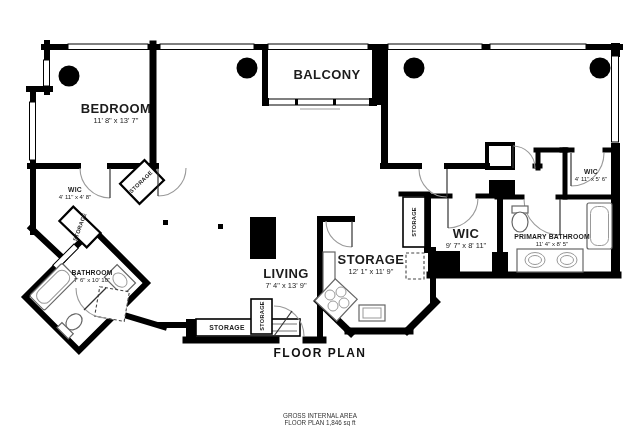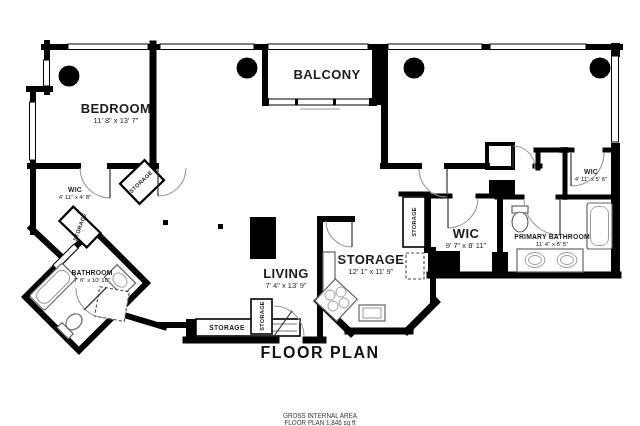--- a/index.html
+++ b/index.html
@@ -22,21 +22,21 @@
   .dash{fill:#fff;stroke:#444;stroke-width:1.1;stroke-dasharray:3 2.2;}
   
   .lbl{position:absolute;transform:translate(-50%,-50%) rotate(var(--rot,0deg));
        text-align:center;color:#1c1c1c;white-space:nowrap;line-height:1.15;}
   .lbl .nm{font-size:13px;font-weight:700;letter-spacing:.4px;}
   .lbl .dm{font-size:7.5px;font-weight:400;}
   .lbl.sm .nm{font-size:6.8px;letter-spacing:.2px;}
   .lbl.sm .dm{font-size:6px;}
   .lbl.stor{font-size:5.6px;font-weight:700;letter-spacing:.3px;color:#222;}
   .lbl.stor.big{font-size:6.8px;}
-  .title{position:absolute;transform:translate(-50%,-50%);font-size:16px;font-weight:600;
+  .title{position:absolute;transform:translate(-50%,-50%);font-size:12px;font-weight:600;
          letter-spacing:1.5px;color:#111;white-space:nowrap;}
   .foot{position:absolute;transform:translateX(-50%);font-size:6.3px;color:#333;
         text-align:center;line-height:1.15;white-space:nowrap;}
 </style>
 </head>
 <body>
 
 <div class="stage">
 
 <svg width="640" height="426" viewBox="0 0 640 426">

